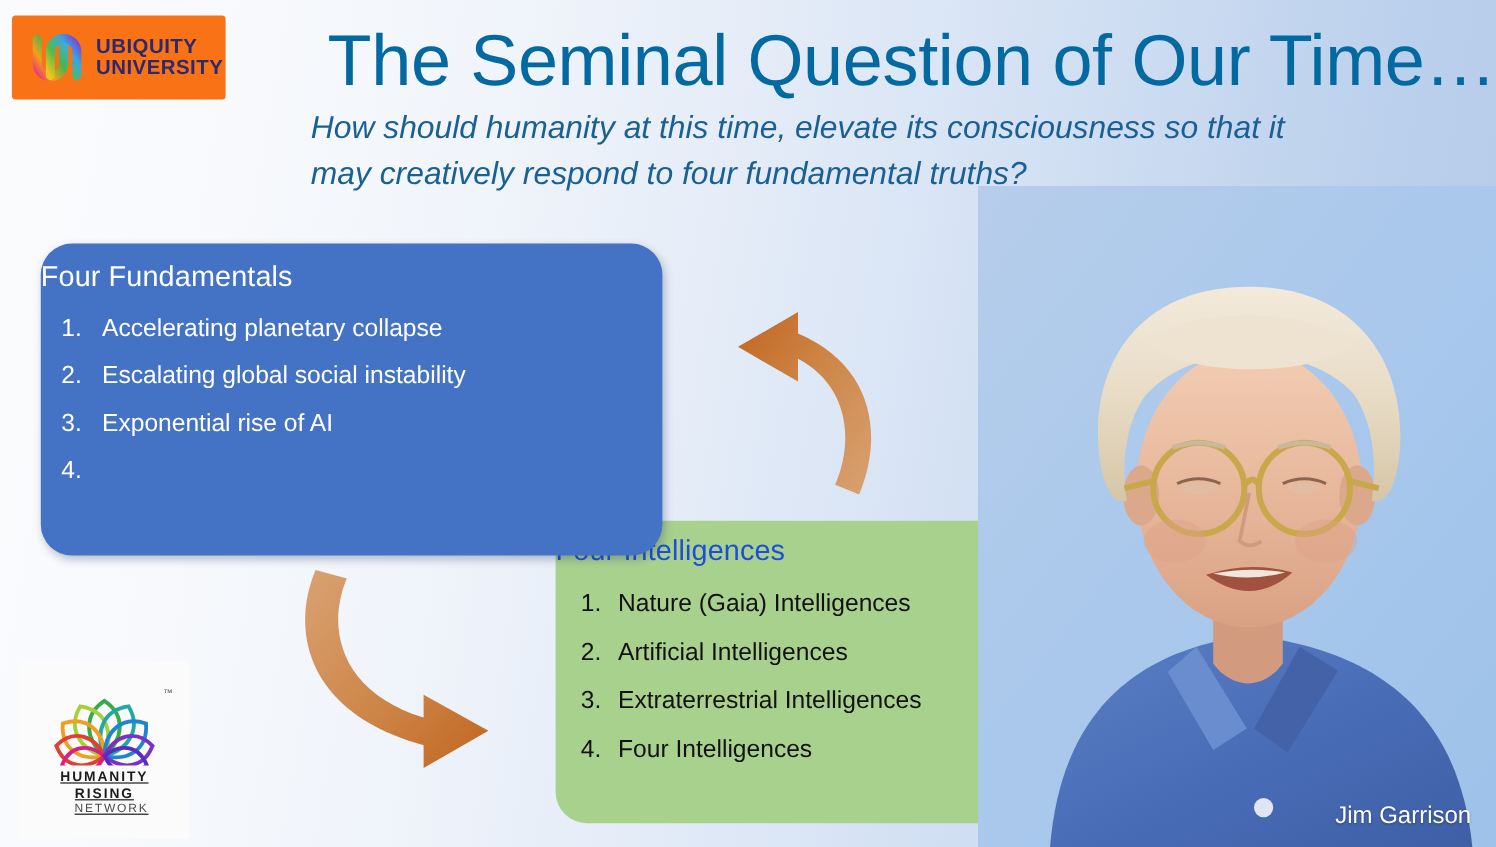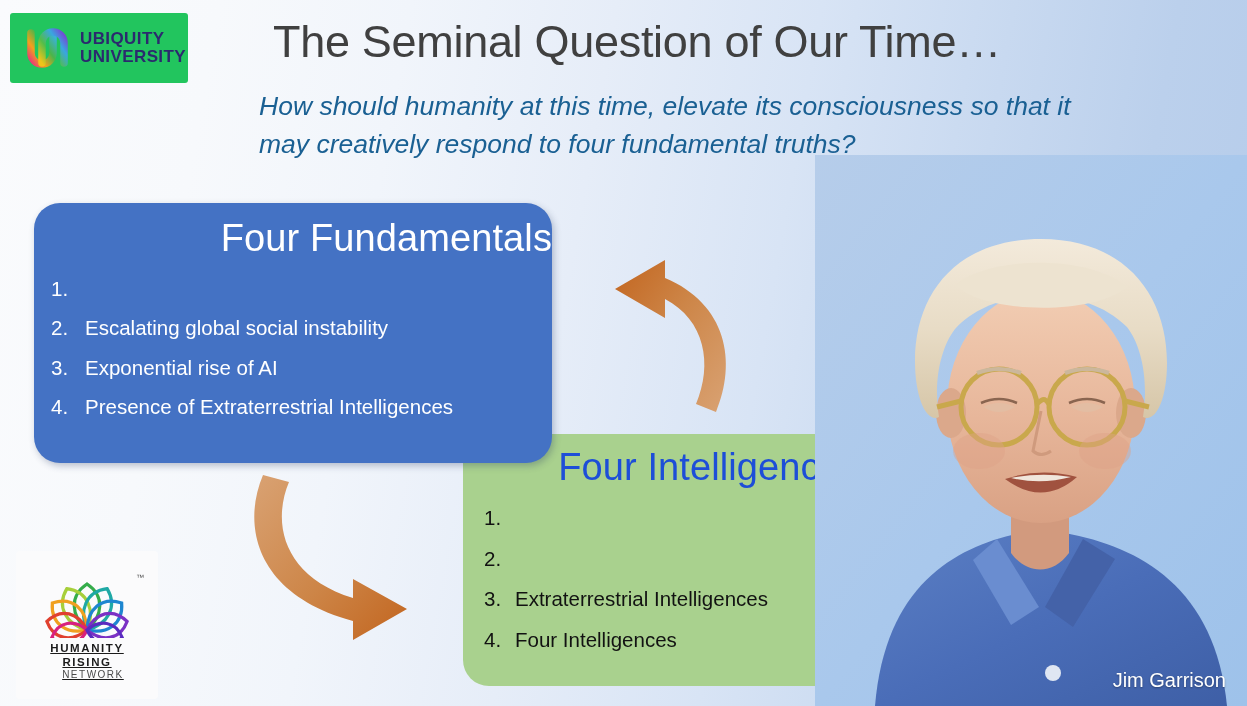--- a/index.html
+++ b/index.html
@@ -11,41 +11,41 @@
         #fafbfd 0%, #f7f9fc 16%, #f1f5fb 30%,
         #e6edf8 45%, #d8e4f5 60%, #c8d9f0 74%,
         #bbd0ec 86%, #b4cbea 100%);
     position:relative;
   }
 
   
   #ubiquity-logo {
     position:absolute; left:10px; top:13px;
     width:178px; height:70px;
-    background:#22c55e;
+    background:#f97316;
     border-radius:3px;
     display:flex; align-items:center; gap:7px;
     padding-left:11px;
   }
   #ubiquity-mark { width:52px; height:50px; flex:none; }
   #ubiquity-words {
     display:flex; flex-direction:column;
     line-height:1.05;
     font-weight:bold;
     color:#2b2a6e;
     font-size:17px;
     letter-spacing:0.4px;
   }
 
   
   #slide-title {
     position:absolute; left:273px; top:16px;
     width:790px;
-    font-size:45px;
-    color:#404040;
+    font-size:60px;
+    color:#0369a1;
     letter-spacing:-0.3px;
     white-space:nowrap;
   }
   #slide-subtitle {
     position:absolute; left:259px; top:88px;
     width:820px;
     font-size:26.5px;
     font-style:italic;
     color:#1a6093;
     line-height:1.42;
@@ -61,22 +61,22 @@
     background:#4472c4;
     box-shadow: 2px 3px 7px rgba(40,60,100,0.30);
     z-index:4;
   }
   #intelligences-panel {
     left:463px; top:434px; width:397px; height:252px;
     background:#a9d18e;
     z-index:2;
   }
   .panel-heading {
-    text-align:right;
-    font-size:38px;
+    text-align:left;
+    font-size:24px;
     padding-top:14px;
     letter-spacing:0.1px;
   }
   #fundamentals-panel .panel-heading { color:#ffffff; }
   #intelligences-panel .panel-heading { color:#1d4ed8; padding-top:12px; }
 
   ol.panel-list {
     list-style:none;
     margin-top:9px;
   }
@@ -160,44 +160,46 @@
 </div>
 
 <div id="slide-title">The Seminal Question of Our Time…</div>
 <div id="slide-subtitle">How should humanity at this time, elevate its consciousness so that it may creatively respond to four fundamental truths?</div>
 
 <div class="panel" id="fundamentals-panel">
   <div class="panel-heading">Four Fundamentals</div>
   <ol class="panel-list">
     <li>
       <span class="num">1.</span>
+      <span class="txt">Accelerating planetary collapse</span>
     </li>
     <li>
       <span class="num">2.</span>
       <span class="txt">Escalating global social instability</span>
     </li>
     <li>
       <span class="num">3.</span>
       <span class="txt">Exponential rise of AI</span>
     </li>
     <li>
       <span class="num">4.</span>
-      <span class="txt">Presence of Extraterrestrial Intelligences</span>
     </li>
   </ol>
 </div>
 
 <div class="panel" id="intelligences-panel">
   <div class="panel-heading">Four Intelligences</div>
   <ol class="panel-list">
     <li>
       <span class="num">1.</span>
+      <span class="txt">Nature (Gaia) Intelligences</span>
     </li>
     <li>
       <span class="num">2.</span>
+      <span class="txt">Artificial Intelligences</span>
     </li>
     <li>
       <span class="num">3.</span>
       <span class="txt">Extraterrestrial Intelligences</span>
     </li>
     <li>
       <span class="num">4.</span>
       <span class="txt">Four Intelligences</span>
     </li>
   </ol>

